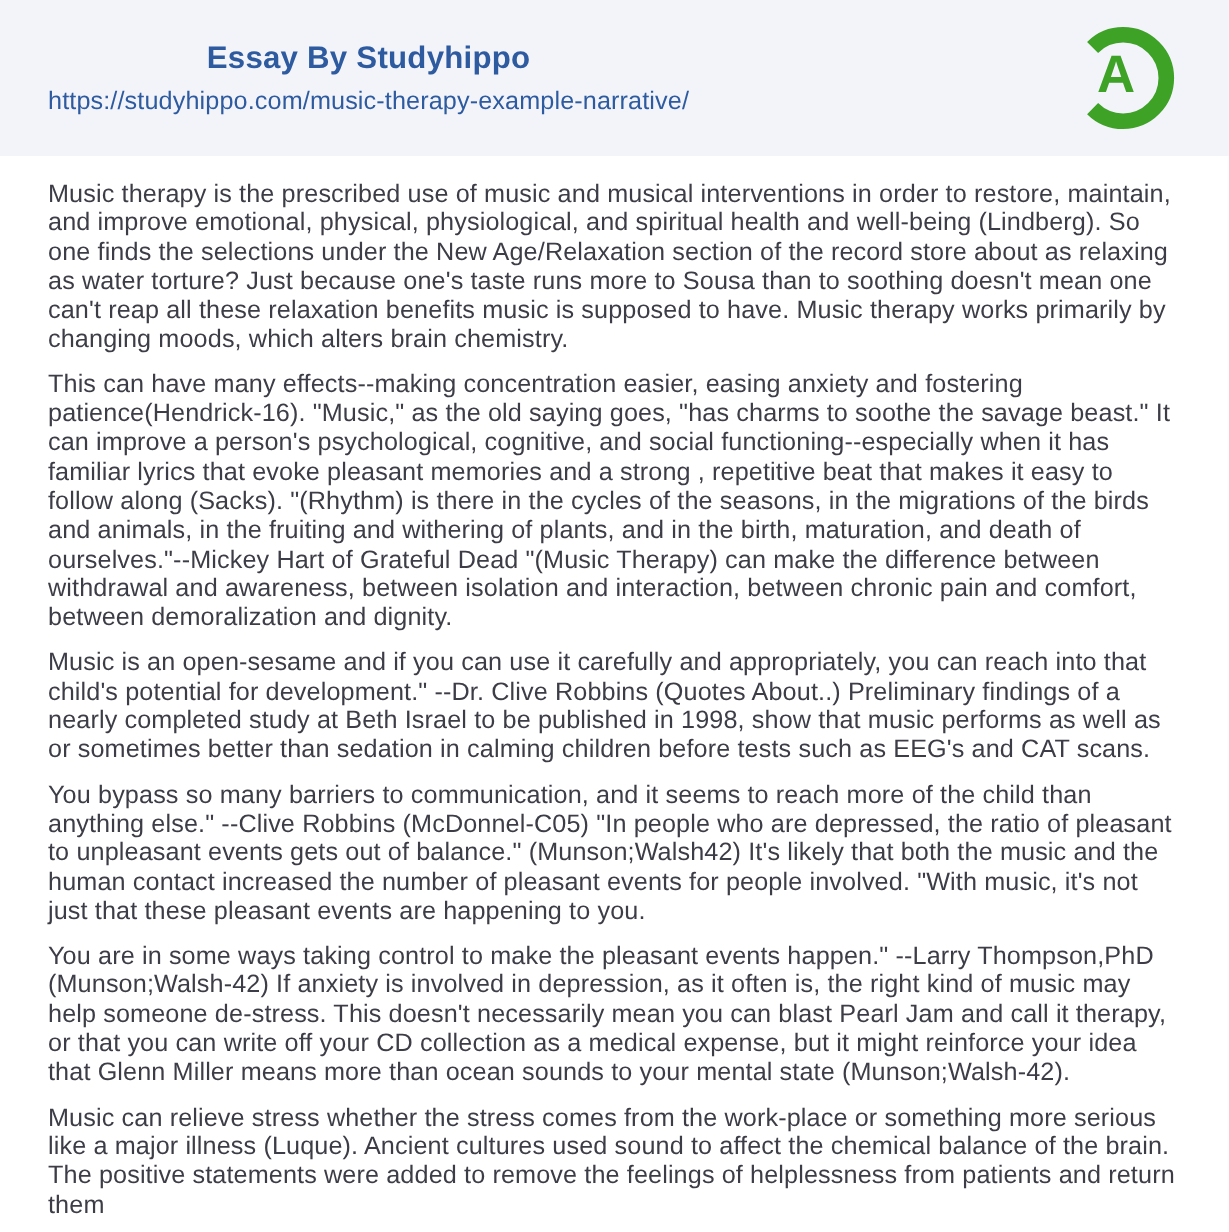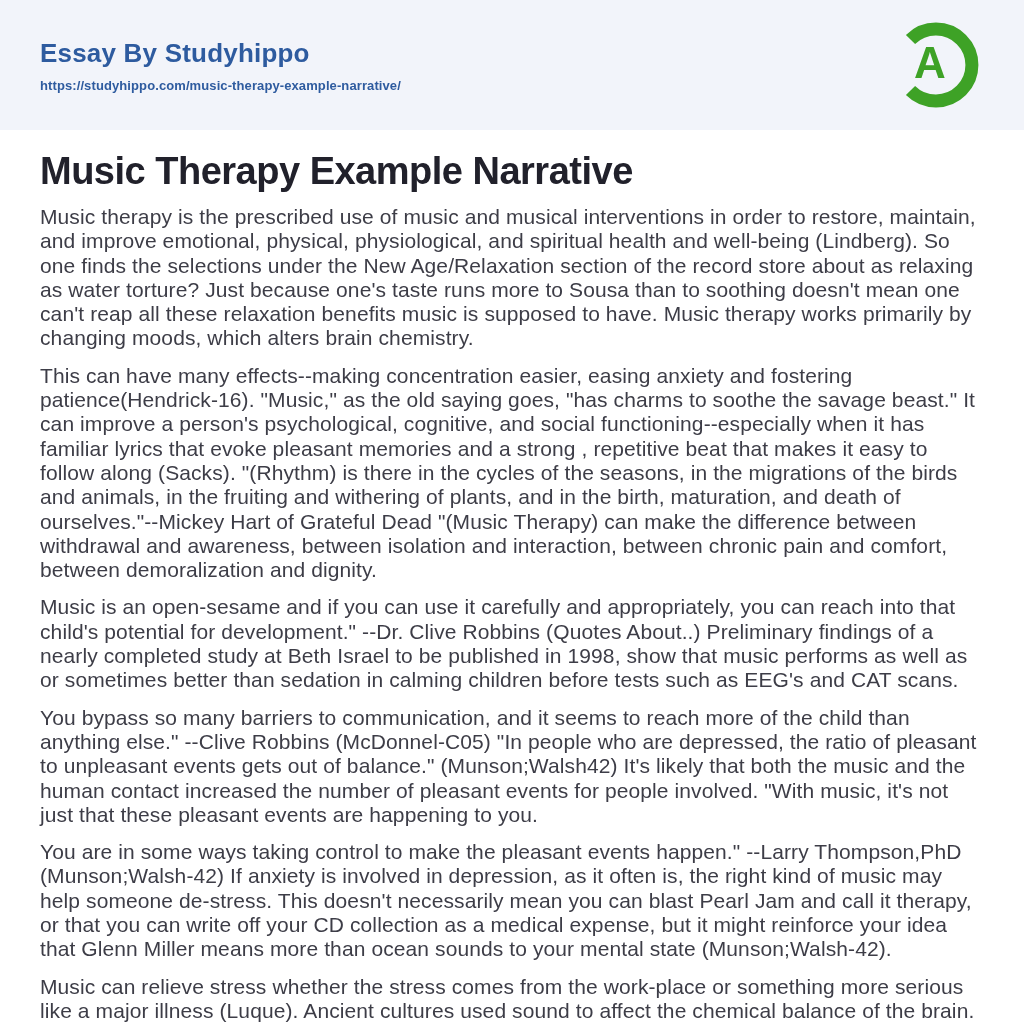--- a/index.html
+++ b/index.html
@@ -21,35 +21,36 @@
   }
   
   .site-header{
     width:100%;
     height:130px;
     background:var(--header-bg);
     display:flex;
     align-items:center;
     justify-content:space-between;
     padding:0 40px;
+    text-align:center;
   }
   .header-text{
     display:flex;
     flex-direction:column;
     gap:9px;
   }
   .site-title{
     font-size:26px;
     font-weight:700;
     color:var(--accent-blue);
     letter-spacing:0.2px;
   }
   .page-url{
-    font-size:13px;
-    font-weight:700;
+    font-size:21px;
+    font-weight:400;
     color:var(--accent-blue);
     letter-spacing:0.1px;
     text-decoration:none;
     cursor:pointer;
   }
   .logo{
     position:relative;
     width:96px;
     height:96px;
     flex:0 0 auto;
@@ -100,20 +101,19 @@
   </div>
   <div class="logo">
     <svg viewBox="0 0 96 96" aria-hidden="true">
       <path d="M 22.5 22.5 A 36 36 0 1 1 22.5 73.5" fill="none" stroke="currentColor" stroke-width="13" stroke-linecap="butt"></path>
     </svg>
     <span class="logo-letter">A</span>
   </div>
 </header>
 
 <main class="article">
-  <h1>Music Therapy Example Narrative</h1>
   <p>Music therapy is the prescribed use of music and musical interventions in order to restore, maintain, and improve emotional, physical, physiological, and spiritual health and well-being (Lindberg). So one finds the selections under the New Age/Relaxation section of the record store about as relaxing as water torture? Just because one's taste runs more to Sousa than to soothing doesn't mean one can't reap all these relaxation benefits music is supposed to have. Music therapy works primarily by changing moods, which alters brain chemistry.</p>
   <p>This can have many effects--making concentration easier, easing anxiety and fostering patience(Hendrick-16). "Music," as the old saying goes, "has charms to soothe the savage beast." It can improve a person's psychological, cognitive, and social functioning--especially when it has familiar lyrics that evoke pleasant memories and a strong , repetitive beat that makes it easy to follow along (Sacks). "(Rhythm) is there in the cycles of the seasons, in the migrations of the birds and animals, in the fruiting and withering of plants, and in the birth, maturation, and death of ourselves."--Mickey Hart of Grateful Dead "(Music Therapy) can make the difference between withdrawal and awareness, between isolation and interaction, between chronic pain and comfort, between demoralization and dignity.</p>
   <p>Music is an open-sesame and if you can use it carefully and appropriately, you can reach into that child's potential for development." --Dr. Clive Robbins (Quotes About..) Preliminary findings of a nearly completed study at Beth Israel to be published in 1998, show that music performs as well as or sometimes better than sedation in calming children before tests such as EEG's and CAT scans.</p>
   <p>You bypass so many barriers to communication, and it seems to reach more of the child than anything else." --Clive Robbins (McDonnel-C05) "In people who are depressed, the ratio of pleasant to unpleasant events gets out of balance." (Munson;Walsh42) It's likely that both the music and the human contact increased the number of pleasant events for people involved. "With music, it's not just that these pleasant events are happening to you.</p>
   <p>You are in some ways taking control to make the pleasant events happen." --Larry Thompson,PhD (Munson;Walsh-42) If anxiety is involved in depression, as it often is, the right kind of music may help someone de-stress. This doesn't necessarily mean you can blast Pearl Jam and call it therapy, or that you can write off your CD collection as a medical expense, but it might reinforce your idea that Glenn Miller means more than ocean sounds to your mental state (Munson;Walsh-42).</p>
   <p>Music can relieve stress whether the stress comes from the work-place or something more serious like a major illness (Luque). Ancient cultures used sound to affect the chemical balance of the brain. The positive statements were added to remove the feelings of helplessness from patients and return them</p>
 </main>
 
 </body></html>

